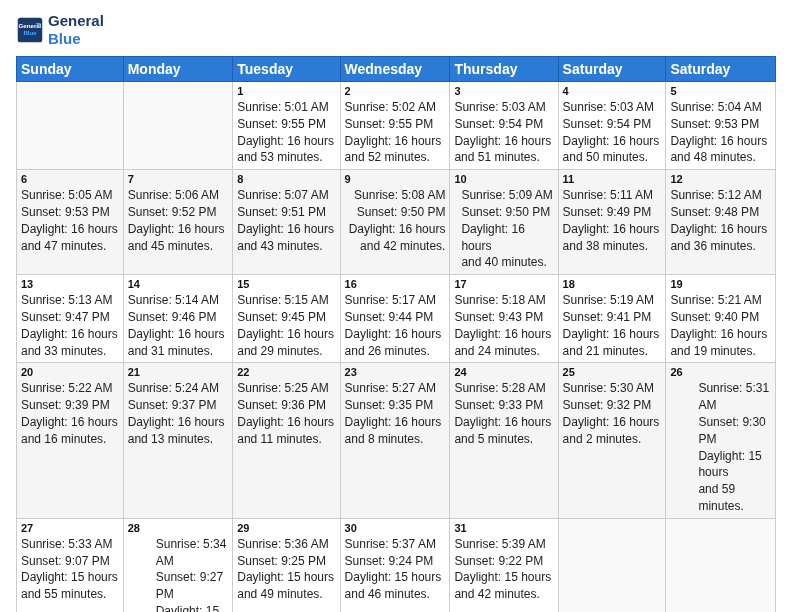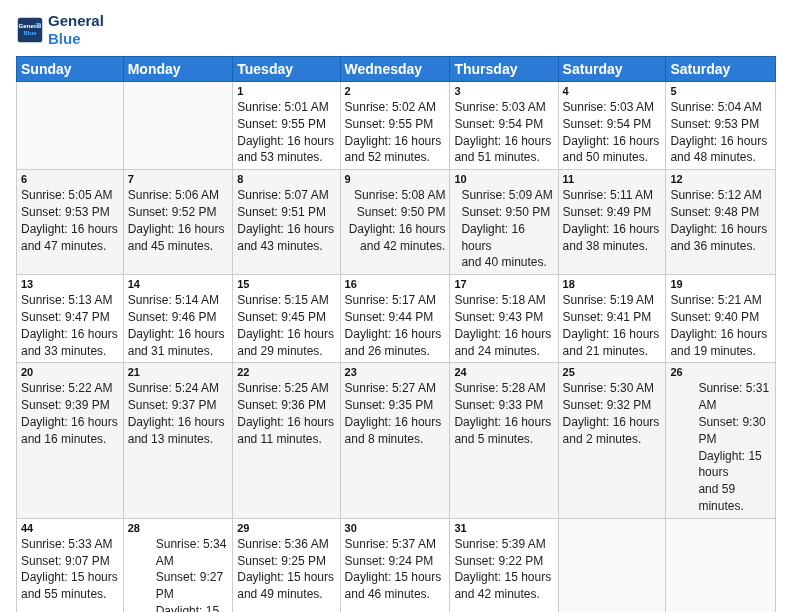--- a/index.html
+++ b/index.html
@@ -313,21 +313,21 @@
           <td>
             <span class="day-num">26</span>
             <div class="day-info" style="white-space: pre-line; margin-left: 28px;">Sunrise: 5:31 AM
 Sunset: 9:30 PM
 Daylight: 15 hours
 and 59 minutes.</div>
           </td>
         </tr>
         <tr>
           <td>
-            <span class="day-num">44</span>
+            <span class="day-num">27</span>
             <div class="day-info" style="white-space: pre-line;">Sunrise: 5:33 AM
 Sunset: 9:07 PM
 Daylight: 15 hours
 and 55 minutes.</div>
           </td>
           <td>
             <span class="day-num">28</span>
             <div class="day-info" style="white-space: pre-line; margin-left: 28px;">Sunrise: 5:34 AM
 Sunset: 9:27 PM
 Daylight: 15 hours

